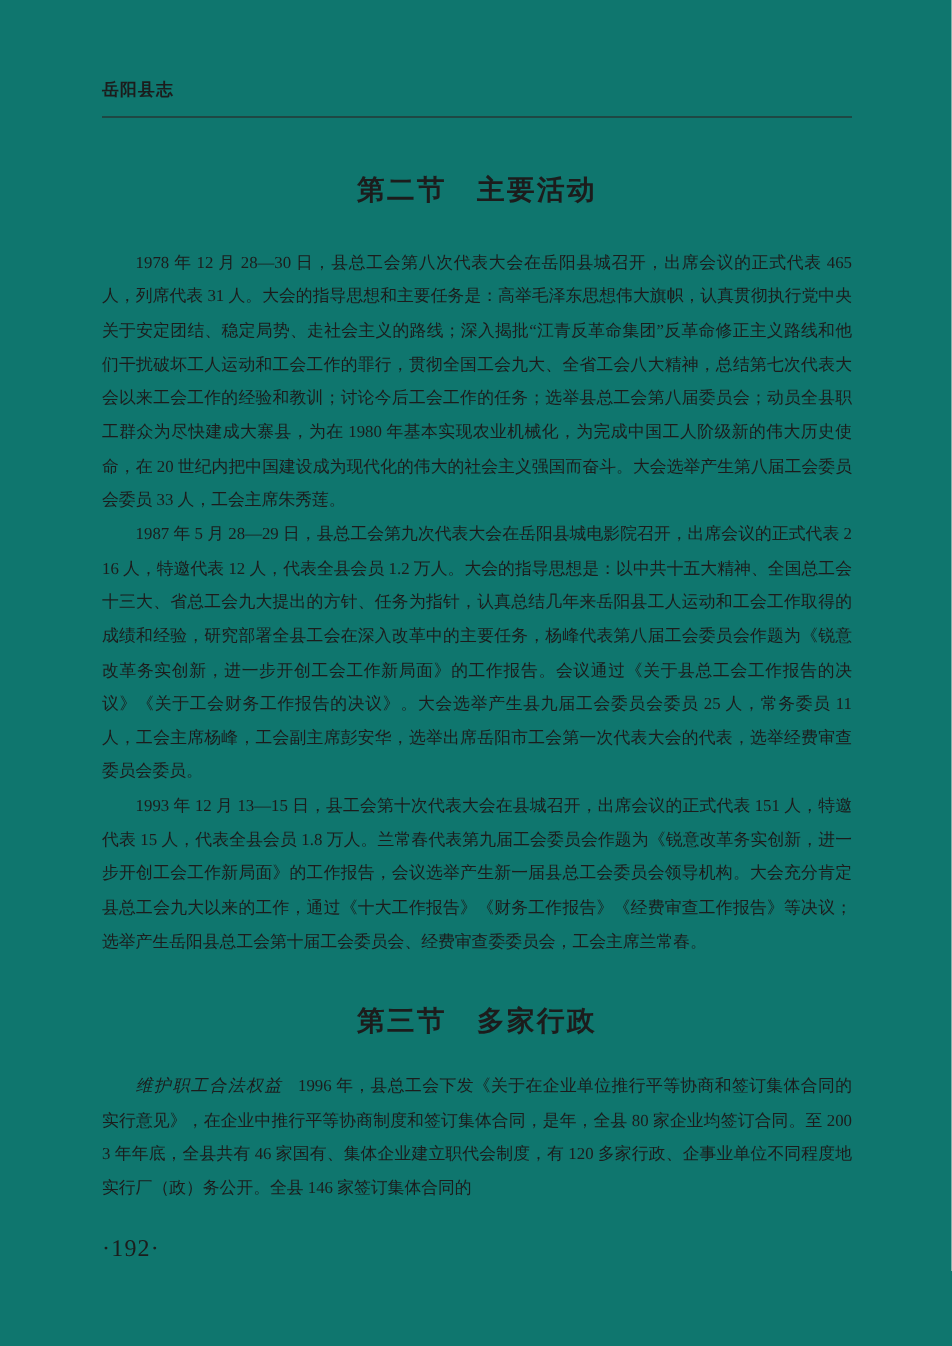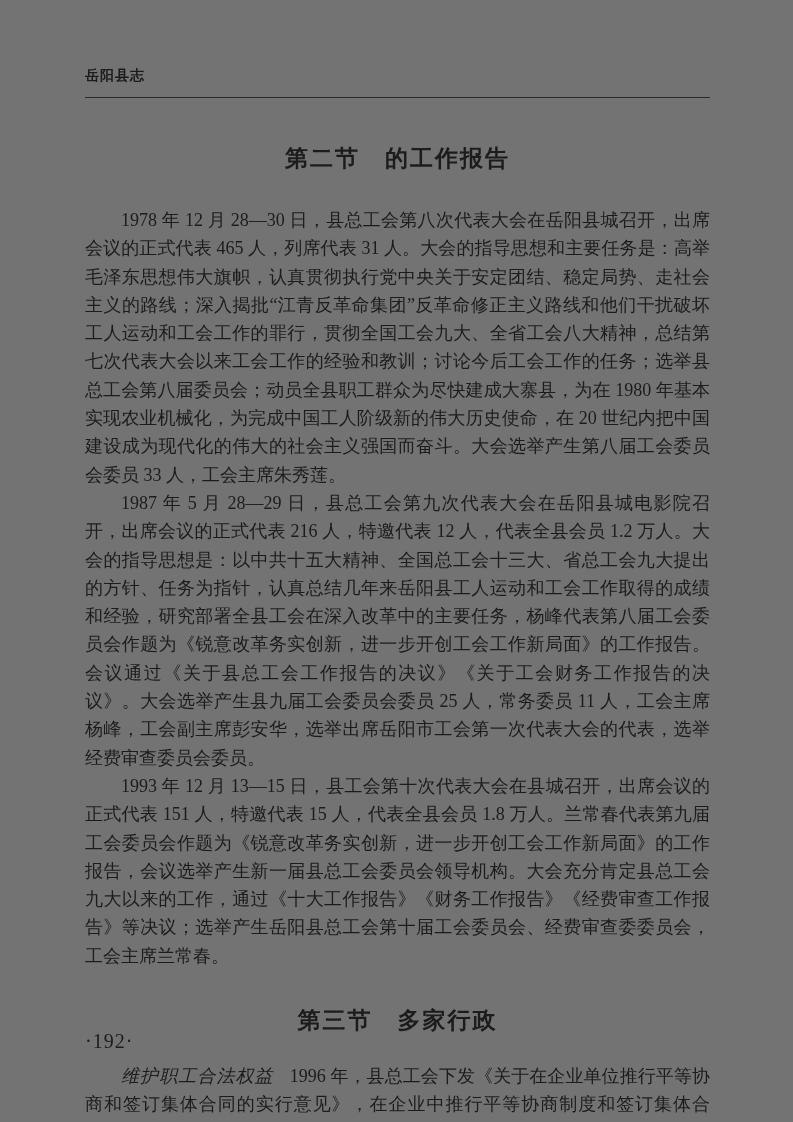--- a/index.html
+++ b/index.html
@@ -1,21 +1,21 @@
 <!DOCTYPE html>
 <html lang="zh"><head>
 <meta charset="utf-8">
 <style>
   html, body { margin: 0; padding: 0; background: #e8e8e8; }
   .page {
     position: relative;
     width: 793px;
     height: 1122px;
     margin: 0 auto;
-    background: #737373;
+    background: #0f766e;
     box-sizing: border-box;
     padding: 66px 83px 0 85px;
     font-family: "Liberation Serif", "DejaVu Serif", serif;
     color: #1c1c1c;
     overflow: hidden;
   }
   .running-head {
     font-size: 14px;
     font-weight: bold;
     letter-spacing: 1px;
@@ -30,21 +30,21 @@
   .section-title {
     font-size: 23px;
     font-weight: bold;
     text-align: center;
     letter-spacing: 2px;
     margin: 46px 0 32px 0;
     line-height: 30px;
   }
   .section-title.second { margin: 36px 0 26px 0; }
   .body-para {
-    font-size: 18px;
+    font-size: 14px;
     line-height: 28.3px;
     text-align: justify;
     text-indent: 2em;
     margin: 0;
     word-break: break-all;
   }
   .lead-term {
     font-weight: normal;
     font-style: italic;
     margin-right: 0.9em;
@@ -63,21 +63,21 @@
 
 <div class="page">
 
   <header>
     <div class="running-head">岳阳县志</div>
     <hr class="header-rule">
   </header>
 
   <main>
 
-    <h1 class="section-title">第二节　的工作报告</h1>
+    <h1 class="section-title">第二节　主要活动</h1>
 
     <p class="body-para">1978 年 12 月 28—30 日，县总工会第八次代表大会在岳阳县城召开，出席会议的正式代表 465 人，列席代表 31 人。大会的指导思想和主要任务是：高举毛泽东思想伟大旗帜，认真贯彻执行党中央关于安定团结、稳定局势、走社会主义的路线；深入揭批“江青反革命集团”反革命修正主义路线和他们干扰破坏工人运动和工会工作的罪行，贯彻全国工会九大、全省工会八大精神，总结第七次代表大会以来工会工作的经验和教训；讨论今后工会工作的任务；选举县总工会第八届委员会；动员全县职工群众为尽快建成大寨县，为在 1980 年基本实现农业机械化，为完成中国工人阶级新的伟大历史使命，在 20 世纪内把中国建设成为现代化的伟大的社会主义强国而奋斗。大会选举产生第八届工会委员会委员 33 人，工会主席朱秀莲。</p>
 
     <p class="body-para">1987 年 5 月 28—29 日，县总工会第九次代表大会在岳阳县城电影院召开，出席会议的正式代表 216 人，特邀代表 12 人，代表全县会员 1.2 万人。大会的指导思想是：以中共十五大精神、全国总工会十三大、省总工会九大提出的方针、任务为指针，认真总结几年来岳阳县工人运动和工会工作取得的成绩和经验，研究部署全县工会在深入改革中的主要任务，杨峰代表第八届工会委员会作题为《锐意改革务实创新，进一步开创工会工作新局面》的工作报告。会议通过《关于县总工会工作报告的决议》《关于工会财务工作报告的决议》。大会选举产生县九届工会委员会委员 25 人，常务委员 11 人，工会主席杨峰，工会副主席彭安华，选举出席岳阳市工会第一次代表大会的代表，选举经费审查委员会委员。</p>
 
     <p class="body-para">1993 年 12 月 13—15 日，县工会第十次代表大会在县城召开，出席会议的正式代表 151 人，特邀代表 15 人，代表全县会员 1.8 万人。兰常春代表第九届工会委员会作题为《锐意改革务实创新，进一步开创工会工作新局面》的工作报告，会议选举产生新一届县总工会委员会领导机构。大会充分肯定县总工会九大以来的工作，通过《十大工作报告》《财务工作报告》《经费审查工作报告》等决议；选举产生岳阳县总工会第十届工会委员会、经费审查委委员会，工会主席兰常春。</p>
 
     <h1 class="section-title second">第三节　多家行政</h1>
 
     <p class="body-para"><span class="lead-term">维护职工合法权益</span><span>1996 年，县总工会下发《关于在企业单位推行平等协商和签订集体合同的实行意见》，在企业中推行平等协商制度和签订集体合同，是年，全县 80 家企业均签订合同。至 2003 年年底，全县共有 46 家国有、集体企业建立职代会制度，有 120 多家行政、企事业单位不同程度地实行厂（政）务公开。全县 146 家签订集体合同的</span></p>

